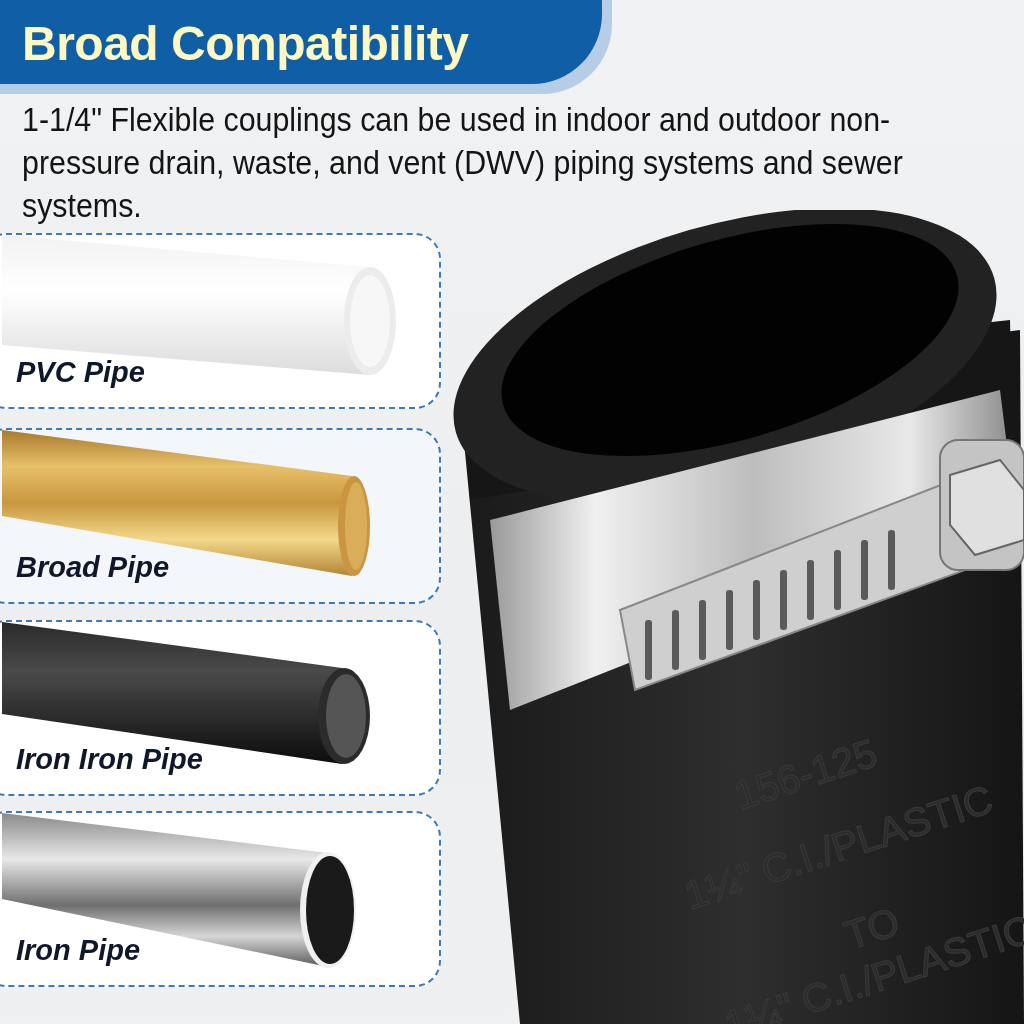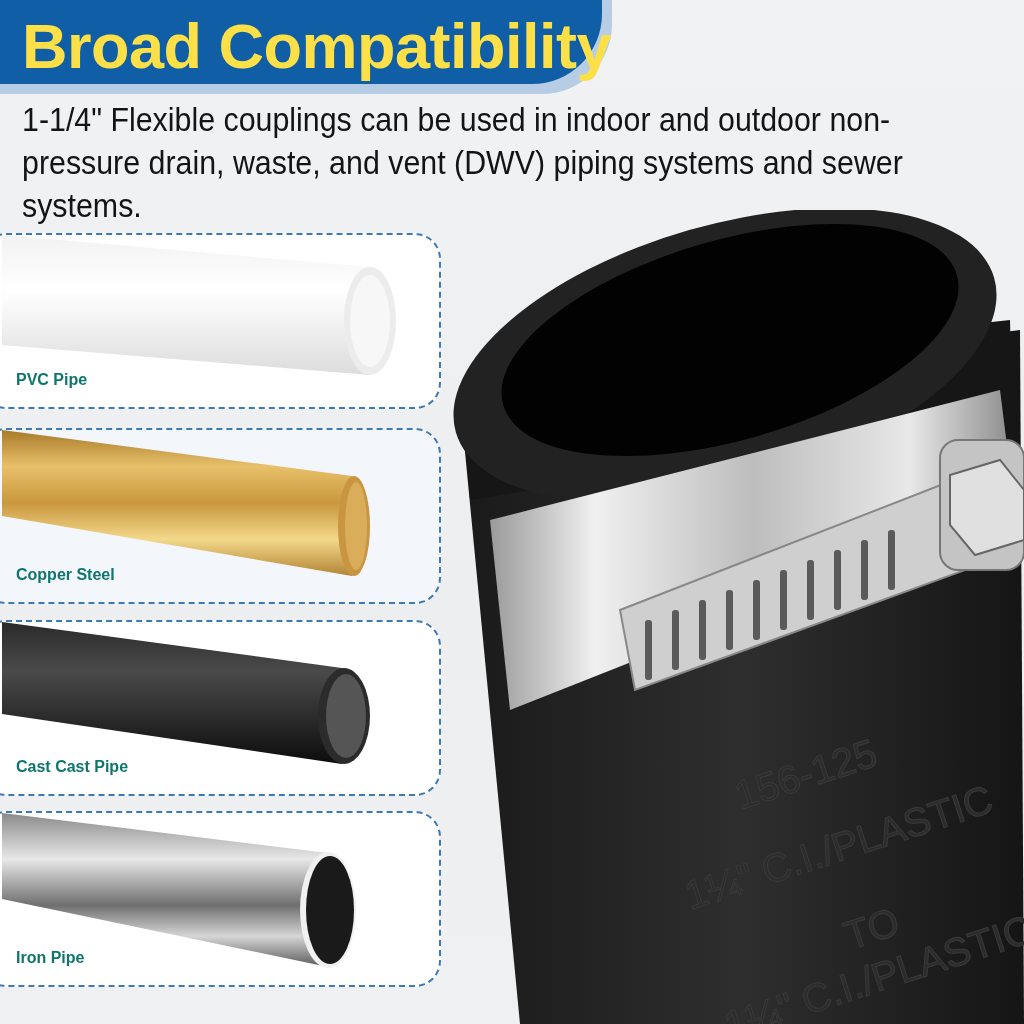--- a/index.html
+++ b/index.html
@@ -11,39 +11,40 @@
   }
   .banner-shadow {
     position: absolute; left: 0; top: 0; width: 612px; height: 94px;
     background: #b7cde6; border-bottom-right-radius: 70px;
   }
   .banner {
     position: absolute; left: 0; top: 0; width: 602px; height: 84px;
     background: #0f5ea6; border-bottom-right-radius: 70px;
   }
   .banner-title {
-    position: absolute; left: 22px; top: 10px;
-    font-size: 63px; font-weight: bold; color: #fde047; letter-spacing: -0.5px;
+    position: absolute; left: 22px; top: 16px;
+    font-size: 48px; font-weight: bold; color: #fef9c3; letter-spacing: -0.5px;
     white-space: nowrap;
   }
   .desc {
     position: absolute; left: 22px; top: 98px; width: 980px;
     font-size: 33px; line-height: 43px; color: #141414;
     transform: scaleX(0.92); transform-origin: left top; width: 1060px;
   }
   .card {
     position: absolute; left: -20px; width: 461px; height: 176px;
     border: 2px dashed #3d79b5; border-radius: 26px;
     background: #ffffff;
   }
   .card.copper { background: #f3f6fa; }
   .card-label {
     position: absolute; left: 34px; bottom: 18px;
-    font-size: 16px; font-weight: bold; color: #0f766e;
+    font-size: 29px; font-weight: bold; color: #0f172a;
     white-space: nowrap;
+    font-style: italic;
   }
   .pipe { position: absolute; left: 0; top: 0; }
   .coupling { position: absolute; left: 440px; top: 210px; width: 584px; height: 814px; }
 </style>
 </head>
 <body>
 
 <div class="banner-shadow"></div>
 <div class="banner">
   <div class="banner-title">Broad Compatibility</div>
@@ -75,37 +76,37 @@
           <stop offset="0.25" stop-color="#e8c06a"></stop>
         <stop offset="0.5" stop-color="#c9973e"></stop>
           <stop offset="0.75" stop-color="#f3d88a"></stop>
           <stop offset="1" stop-color="#b38434"></stop>
       </linearGradient>
     </defs>
     <polygon points="20,0 370,46 370,146 20,86" fill="url(#cug)"></polygon>
     <ellipse cx="372" cy="96" rx="16" ry="50" fill="#c99540"></ellipse>
     <ellipse cx="374" cy="96" rx="11" ry="44" fill="#d9ad5a"></ellipse>
   </svg>
-  <div class="card-label">Copper Steel</div>
+  <div class="card-label">Broad Pipe</div>
 </div>
 
 <div class="card" style="top:620px;">
   <svg class="pipe" width="461" height="176" viewBox="0 0 461 176">
     <defs>
       <linearGradient id="cig" x1="0" y1="0" x2="0" y2="1">
         <stop offset="0" stop-color="#2a2a2a"></stop>
           <stop offset="0.35" stop-color="#4a4a4a"></stop>
           <stop offset="1" stop-color="#0c0c0c"></stop>
       </linearGradient>
     </defs>
     <polygon points="20,0 360,46 360,142 20,92" fill="url(#cig)"></polygon>
     <ellipse cx="362" cy="94" rx="26" ry="48" fill="#2b2b2b"></ellipse>
     <ellipse cx="364" cy="94" rx="20" ry="42" fill="#555"></ellipse>
   </svg>
-  <div class="card-label">Cast Cast Pipe</div>
+  <div class="card-label">Iron Iron Pipe</div>
 </div>
 
 <div class="card" style="top:811px;">
   <svg class="pipe" width="461" height="176" viewBox="0 0 461 176">
     <defs>
       <linearGradient id="stg" x1="0" y1="0" x2="0" y2="1">
         <stop offset="0" stop-color="#8a8a8a"></stop>
           <stop offset="0.3" stop-color="#e8e8e8"></stop>
         <stop offset="0.6" stop-color="#6f6f6f"></stop>
           <stop offset="0.8" stop-color="#d6d6d6"></stop>

